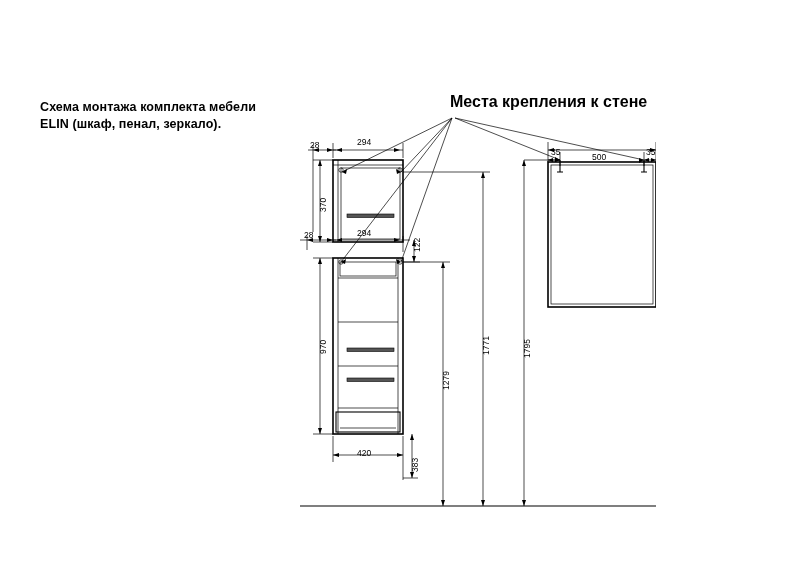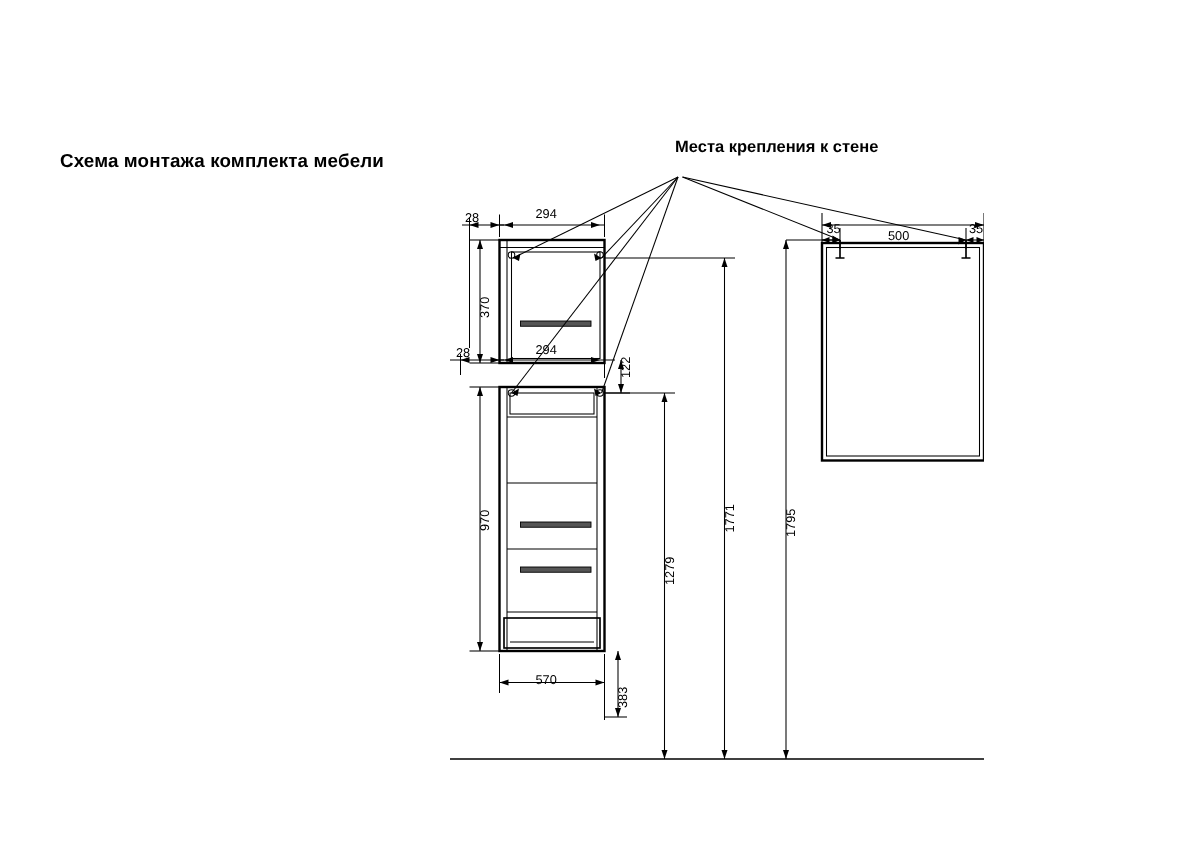--- a/index.html
+++ b/index.html
@@ -20,21 +20,21 @@
     color: #000000;
     white-space: pre;
     line-height: 1.25;
   }
   .title-block {
     font-size: 12.5px;
     font-weight: bold;
     letter-spacing: 0.1px;
   }
   .wall-label {
-    font-size: 11px;
+    font-size: 16px;
     font-weight: bold;
   }
   .dim {
     font-size: 8.5px;
     color: #000;
   }
   .dim-v {
     font-size: 8.5px;
     color: #000;
     transform-origin: left top;
@@ -202,32 +202,33 @@
 
     <line class="ln thin" x1="666" y1="162" x2="666" y2="307"></line>
     <path d="M666 162 l-2 6 l4 0 z" fill="#000"></path>
     <path d="M666 307 l-2 -6 l4 0 z" fill="#000"></path>
     <line class="ln thin" x1="656" y1="162" x2="672" y2="162"></line>
     <line class="ln thin" x1="656" y1="307" x2="672" y2="307"></line>
 
   </svg>
 
   <div class="txt title-block" style="left:40px; top:100px;">Схема монтажа комплекта мебели</div>
+  <div class="txt title-block" style="left:40px; top:117px;">ELIN (шкаф, пенал, зеркало).</div>
 
   <div class="txt wall-label" style="left:450px; top:92px;">Места крепления к стене</div>
 
   <div class="txt dim" style="left:310px; top:140px;">28</div>
   <div class="txt dim" style="left:357px; top:137px;">294</div>
   <div class="txt dim-v" style="left:318px; top:212px;">370</div>
 
   <div class="txt dim" style="left:304px; top:230px;">28</div>
   <div class="txt dim" style="left:357px; top:228px;">294</div>
   <div class="txt dim-v" style="left:412px; top:252px;">122</div>
   <div class="txt dim-v" style="left:318px; top:354px;">970</div>
-  <div class="txt dim" style="left:357px; top:448px;">570</div>
+  <div class="txt dim" style="left:357px; top:448px;">420</div>
   <div class="txt dim-v" style="left:410px; top:472px;">383</div>
 
   <div class="txt dim-v" style="left:441px; top:390px;">1279</div>
   <div class="txt dim-v" style="left:481px; top:355px;">1771</div>
   <div class="txt dim-v" style="left:522px; top:358px;">1795</div>
 
   <div class="txt dim" style="left:592px; top:152px;">500</div>
   <div class="txt dim" style="left:551px; top:147px;">35</div>
   <div class="txt dim" style="left:646px; top:147px;">35</div>
   <div class="txt dim-v" style="left:664px; top:228px;">800</div>

